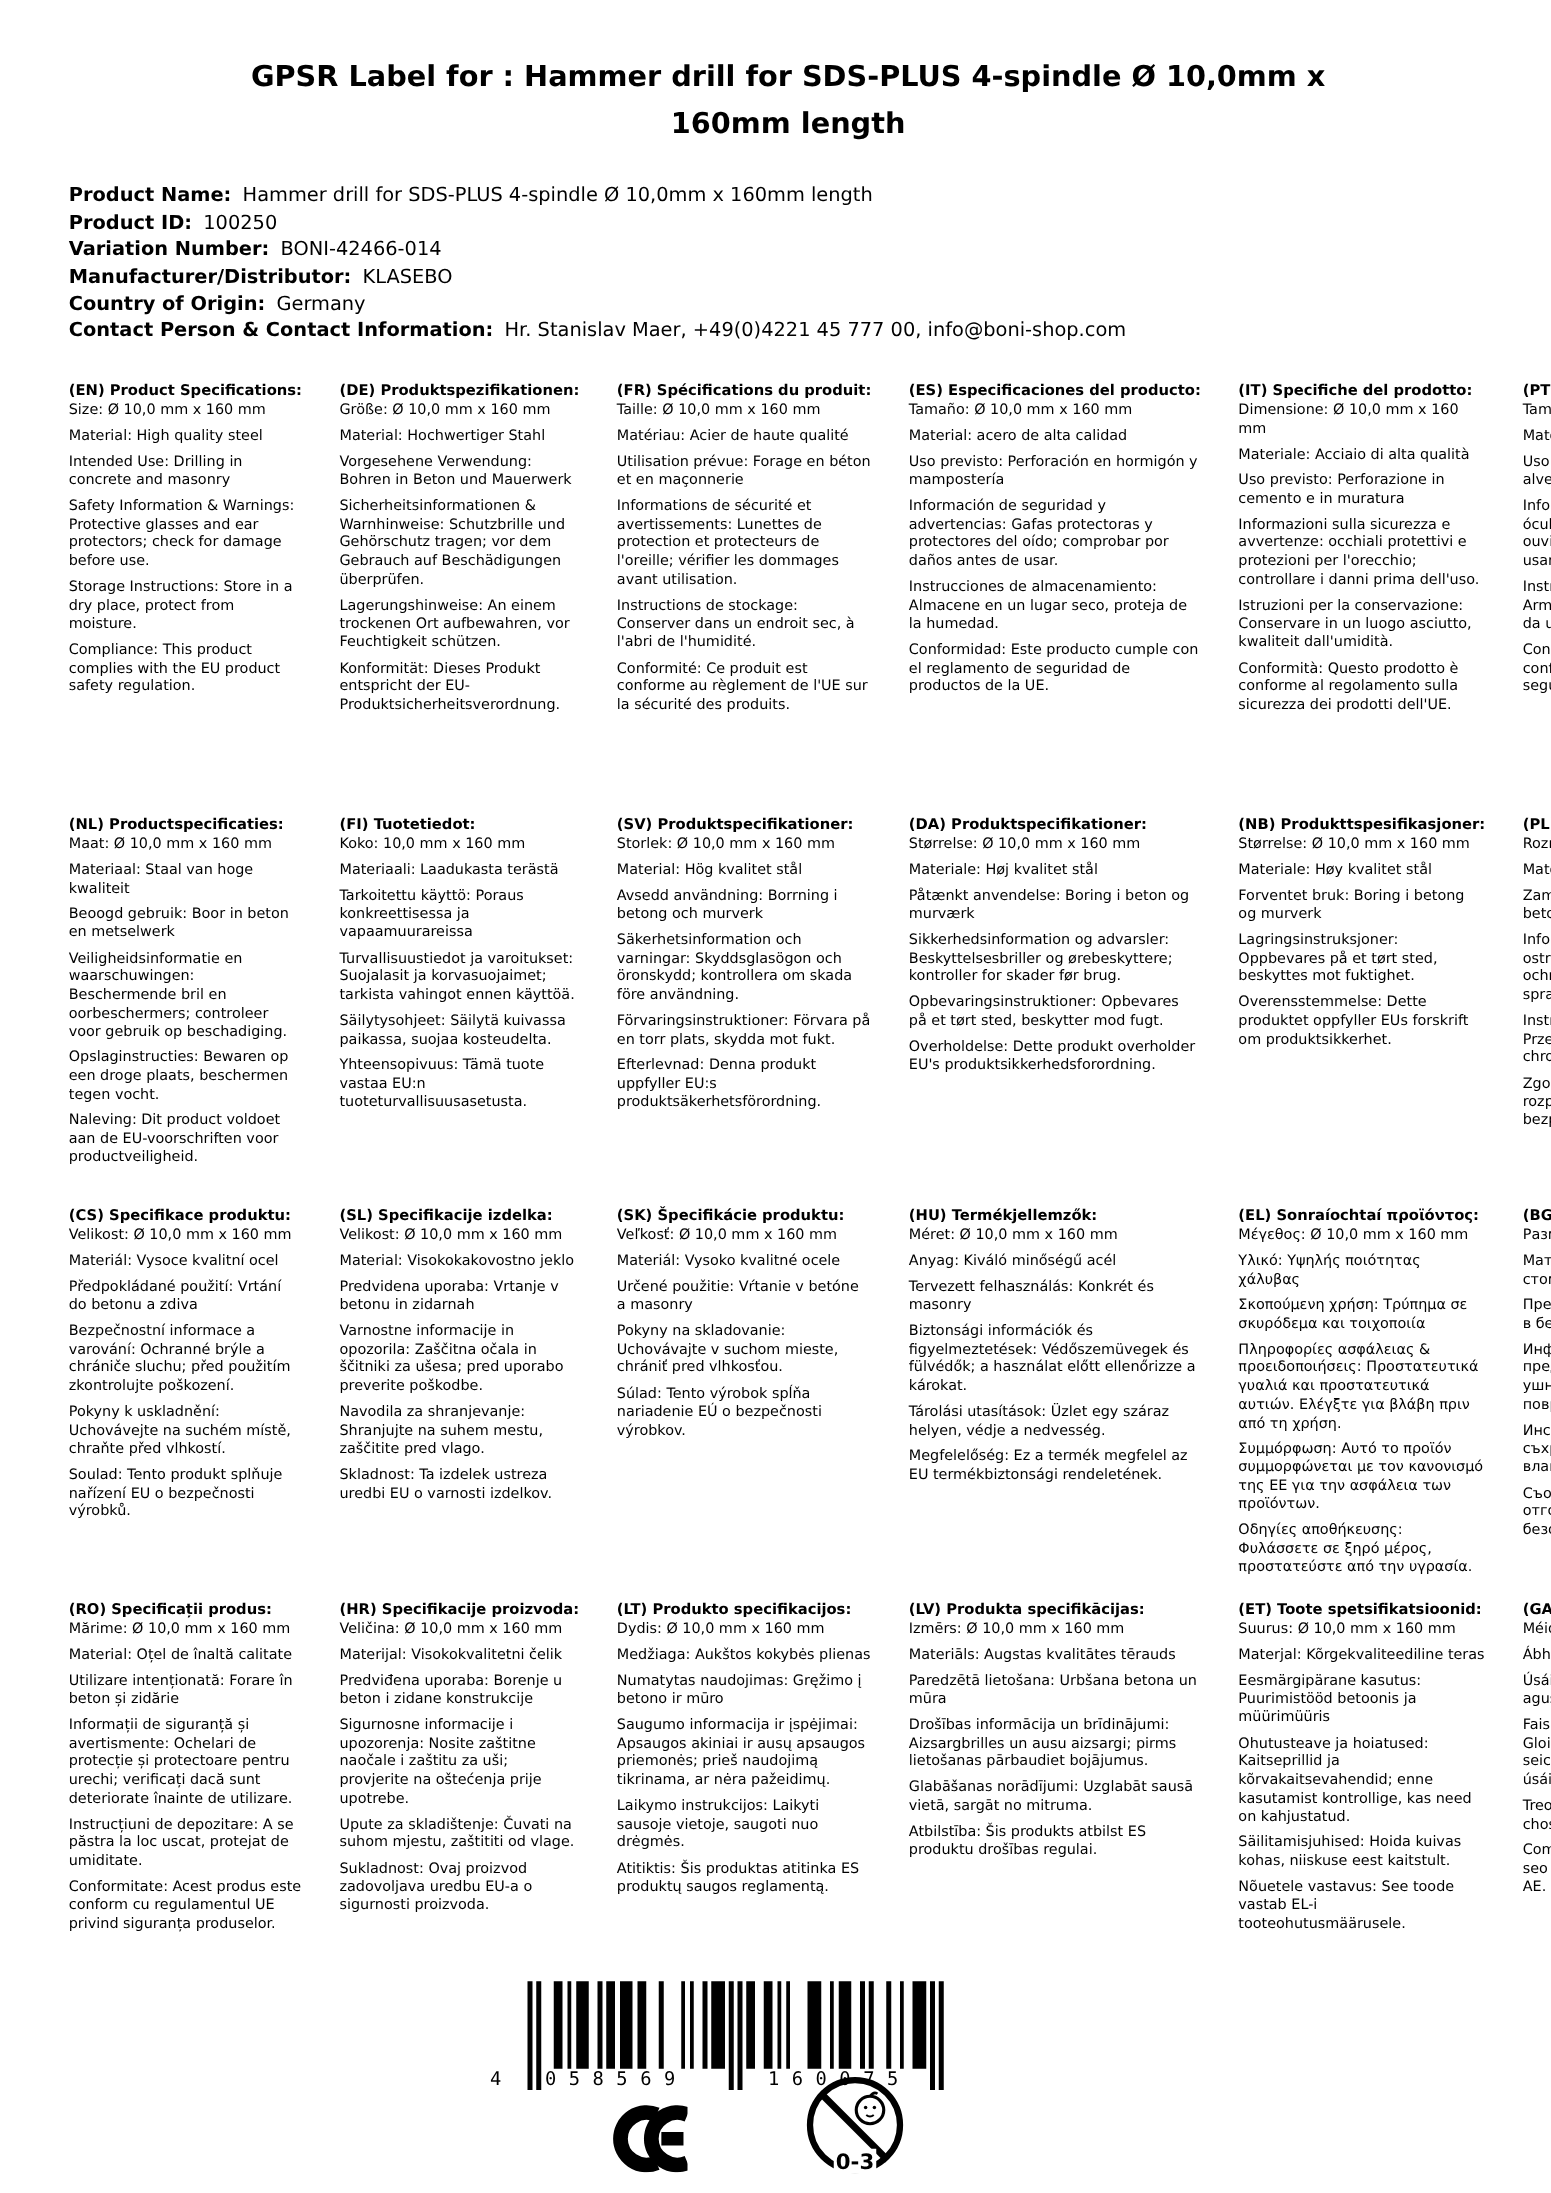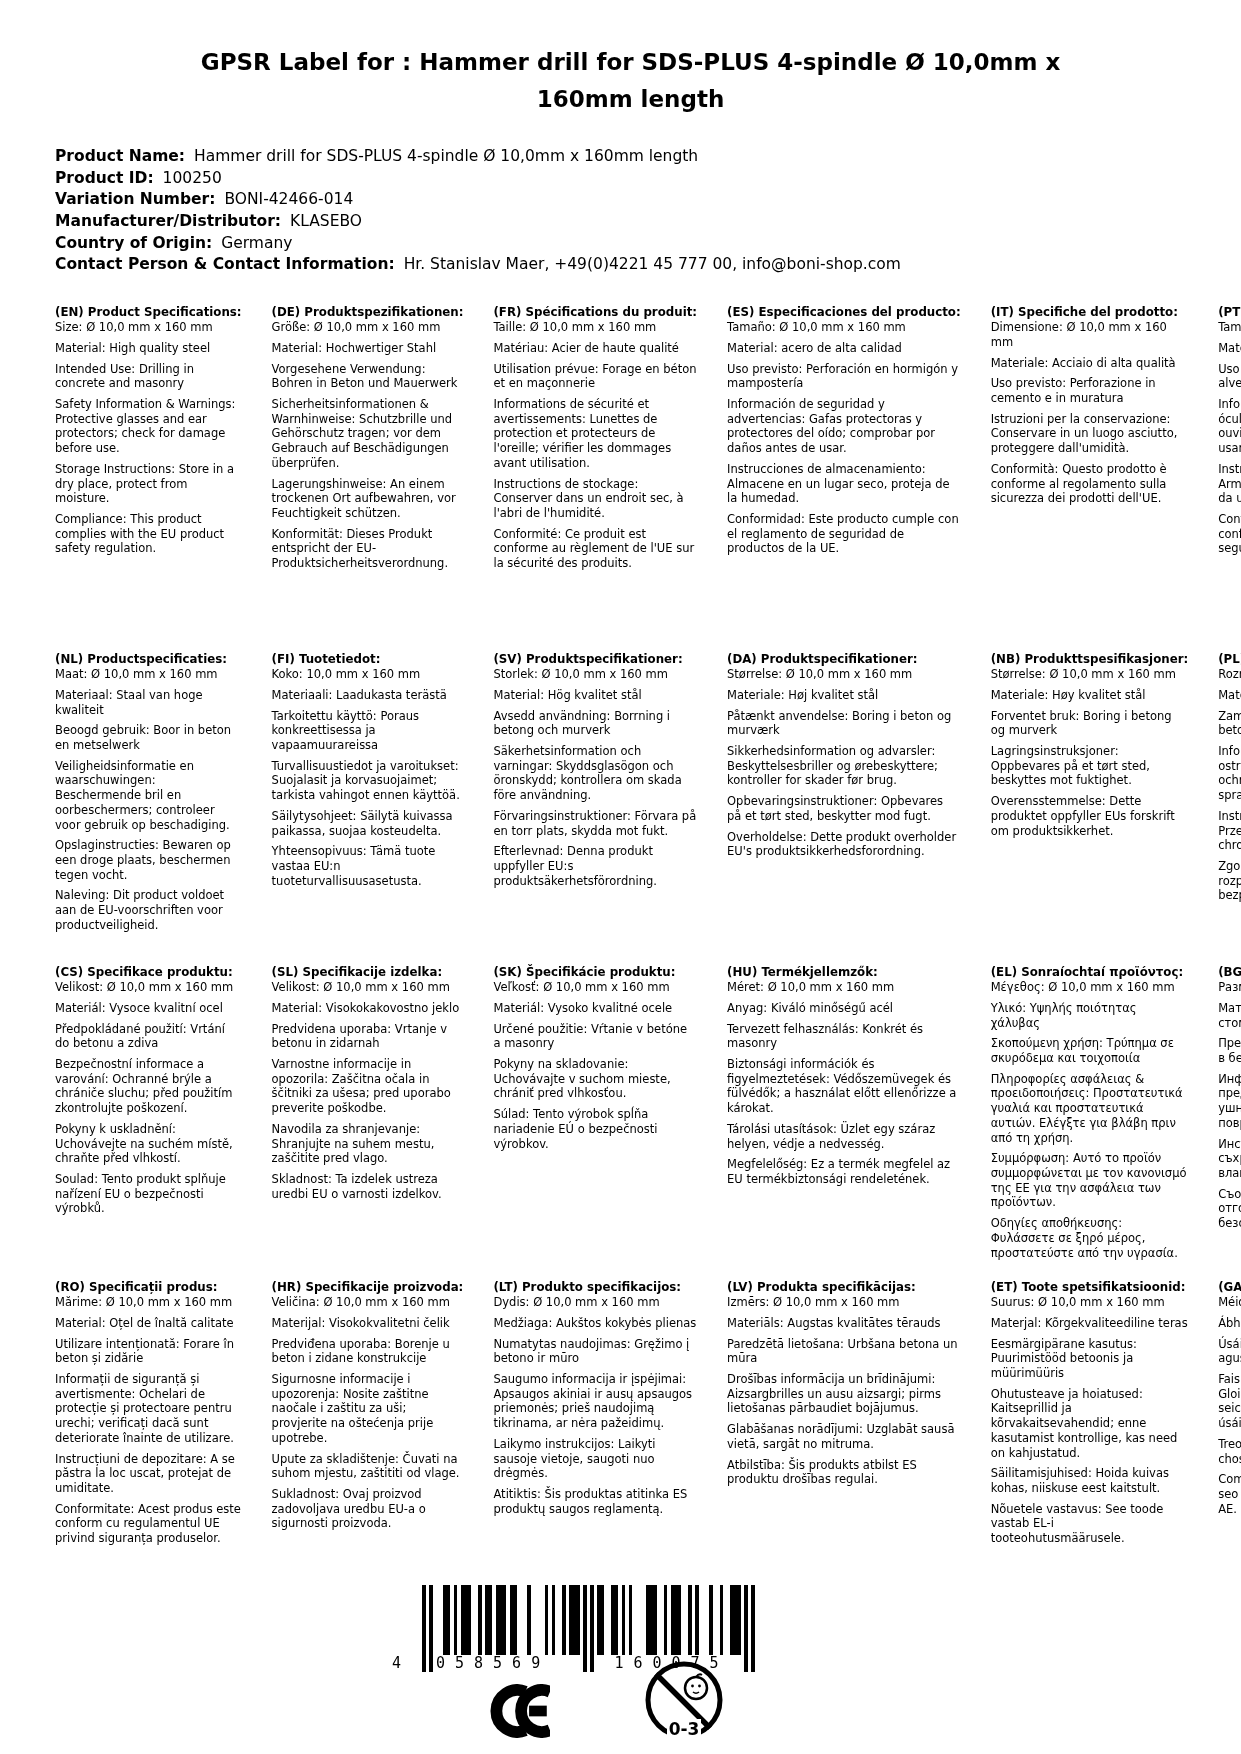--- a/index.html
+++ b/index.html
@@ -109,21 +109,22 @@
       <div class="lang-para">Uso previsto: Perforación en hormigón y mampostería</div>
       <div class="lang-para">Información de seguridad y advertencias: Gafas protectoras y protectores del oído; comprobar por daños antes de usar.</div>
       <div class="lang-para">Instrucciones de almacenamiento: Almacene en un lugar seco, proteja de la humedad.</div>
       <div class="lang-para">Conformidad: Este producto cumple con el reglamento de seguridad de productos de la UE.</div>
     </div>
     <div class="lang-block">
       <div class="lang-header">(IT) Specifiche del prodotto:</div>
       <div class="lang-para">Dimensione: Ø 10,0 mm x 160 mm</div>
       <div class="lang-para">Materiale: Acciaio di alta qualità</div>
       <div class="lang-para">Uso previsto: Perforazione in cemento e in muratura</div>
-      <div class="lang-para">Istruzioni per la conservazione: Conservare in un luogo asciutto, proteggere dall'umidità.</div>
+      <div class="lang-para">Informazioni sulla sicurezza e avvertenze: occhiali protettivi e protezioni per l'orecchio; controllare i danni prima dell'uso.</div>
+      <div class="lang-para">Istruzioni per la conservazione: Conservare in un luogo asciutto, kwaliteit dall'umidità.</div>
       <div class="lang-para">Conformità: Questo prodotto è conforme al regolamento sulla sicurezza dei prodotti dell'UE.</div>
     </div>
     <div class="lang-block">
       <div class="lang-header">(PT) Especificações do produto:</div>
       <div class="lang-para">Tamanho: Ø 10,0 mm x 160 mm</div>
       <div class="lang-para">Material: Aço de alta qualidade</div>
       <div class="lang-para">Uso pretendido: Perfuração em betão e alvenaria</div>
       <div class="lang-para">Informações de segurança e avisos: óculos de proteção e protetores de ouvido; verifique se há danos antes de usar.</div>
       <div class="lang-para">Instruções de armazenamento: Armazene em um lugar seco, proteja da umidade.</div>
       <div class="lang-para">Conformidade: Este produto está em conformidade com o regulamento de segurança de produtos da UE.</div>

